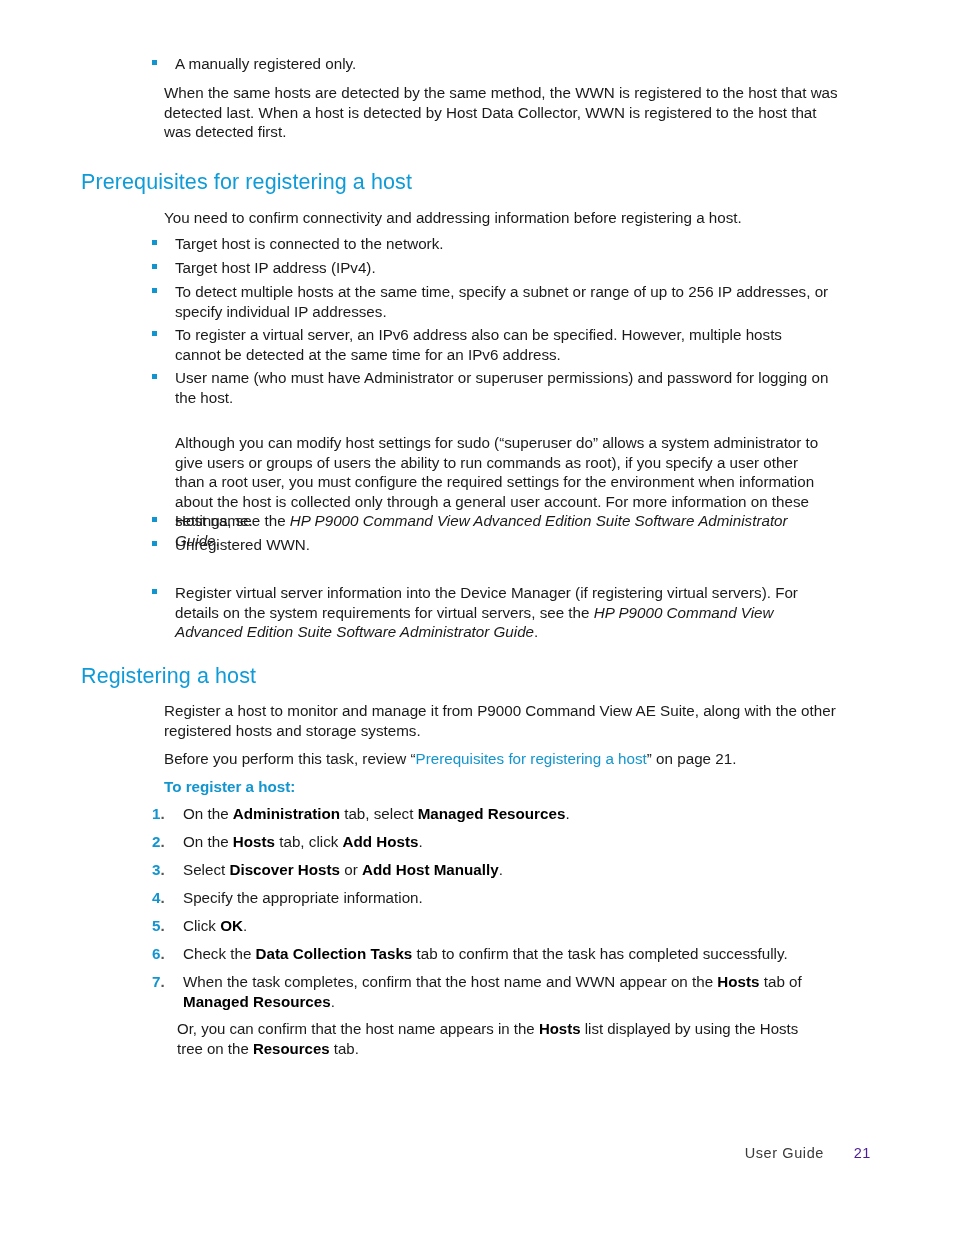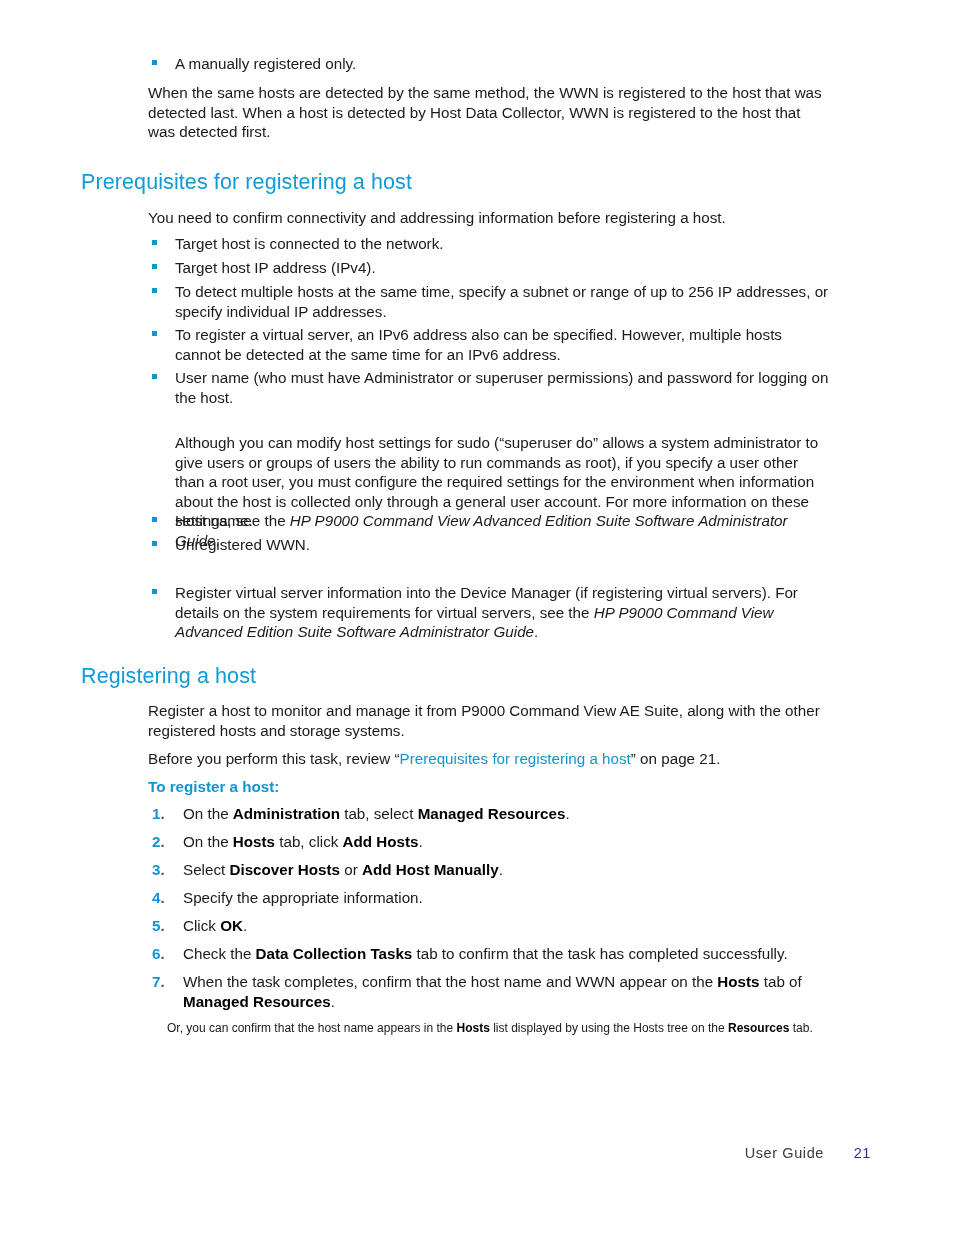--- a/index.html
+++ b/index.html
@@ -31,43 +31,43 @@
     font-size: 21.5px;
     font-weight: 400;
     color: #0e9bd8;
     letter-spacing: 0.1px;
     line-height: 1.15;
     white-space: nowrap;
   }
 
   .body-para {
     position: absolute;
-    left: 148px;
+    left: 164px;
     width: 679px;
     font-size: 15.2px;
     line-height: 19.6px;
     color: #1a1a1a;
     text-align: left;
   }
 
   .sub-para {
     position: absolute;
     left: 175px;
     width: 656px;
     font-size: 15.2px;
     line-height: 19.6px;
     color: #1a1a1a;
     margin-top: 24px;
   }
 
   .num-sub-para {
     position: absolute;
-    left: 167px;
+    left: 177px;
     width: 648px;
-    font-size: 12px;
+    font-size: 15px;
     line-height: 19.6px;
     color: #1a1a1a;
   }
 
   
   .bullet-item {
     position: absolute;
     left: 152px;
     width: 679px;
     font-size: 15.2px;

